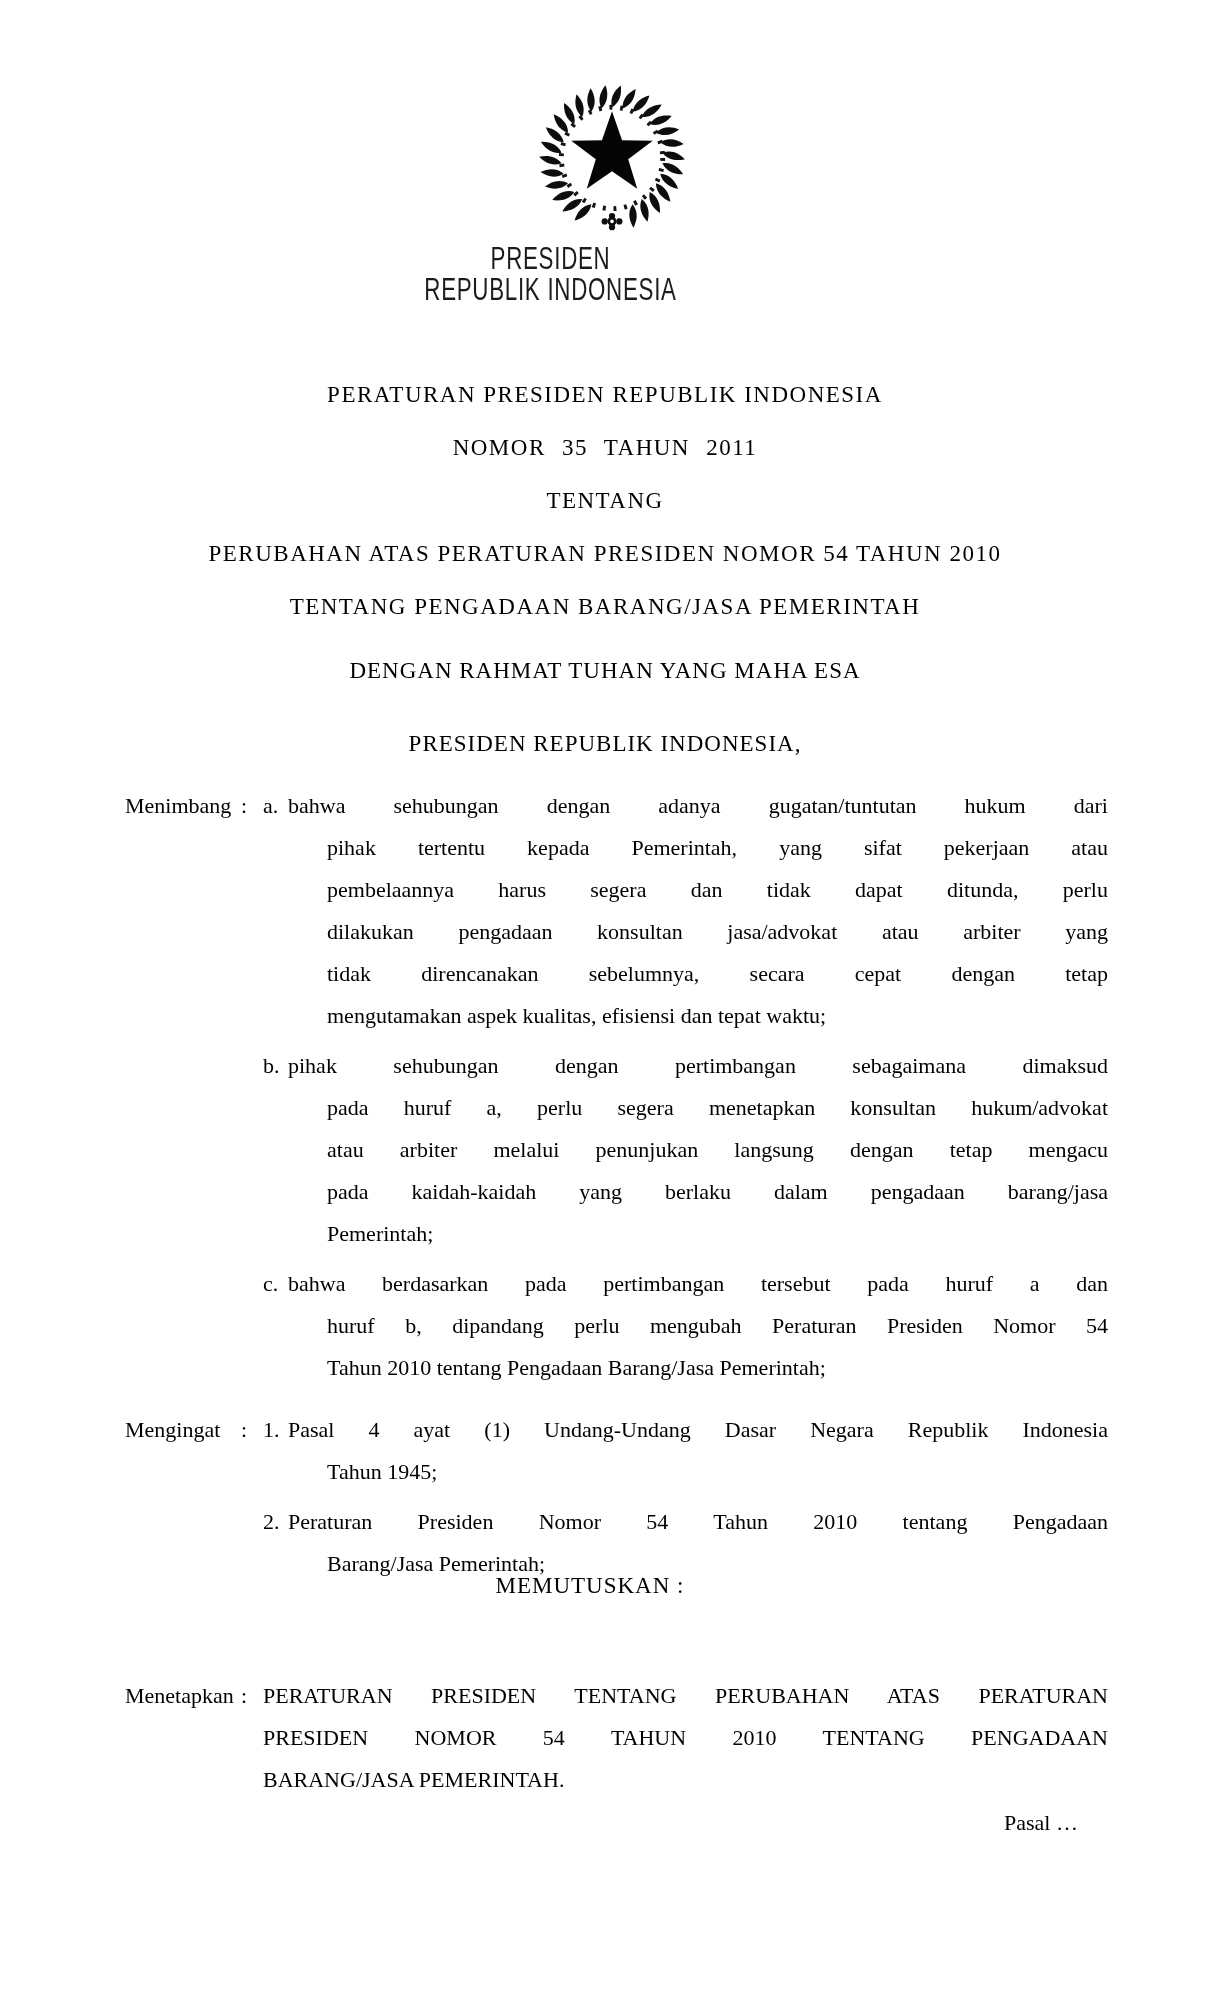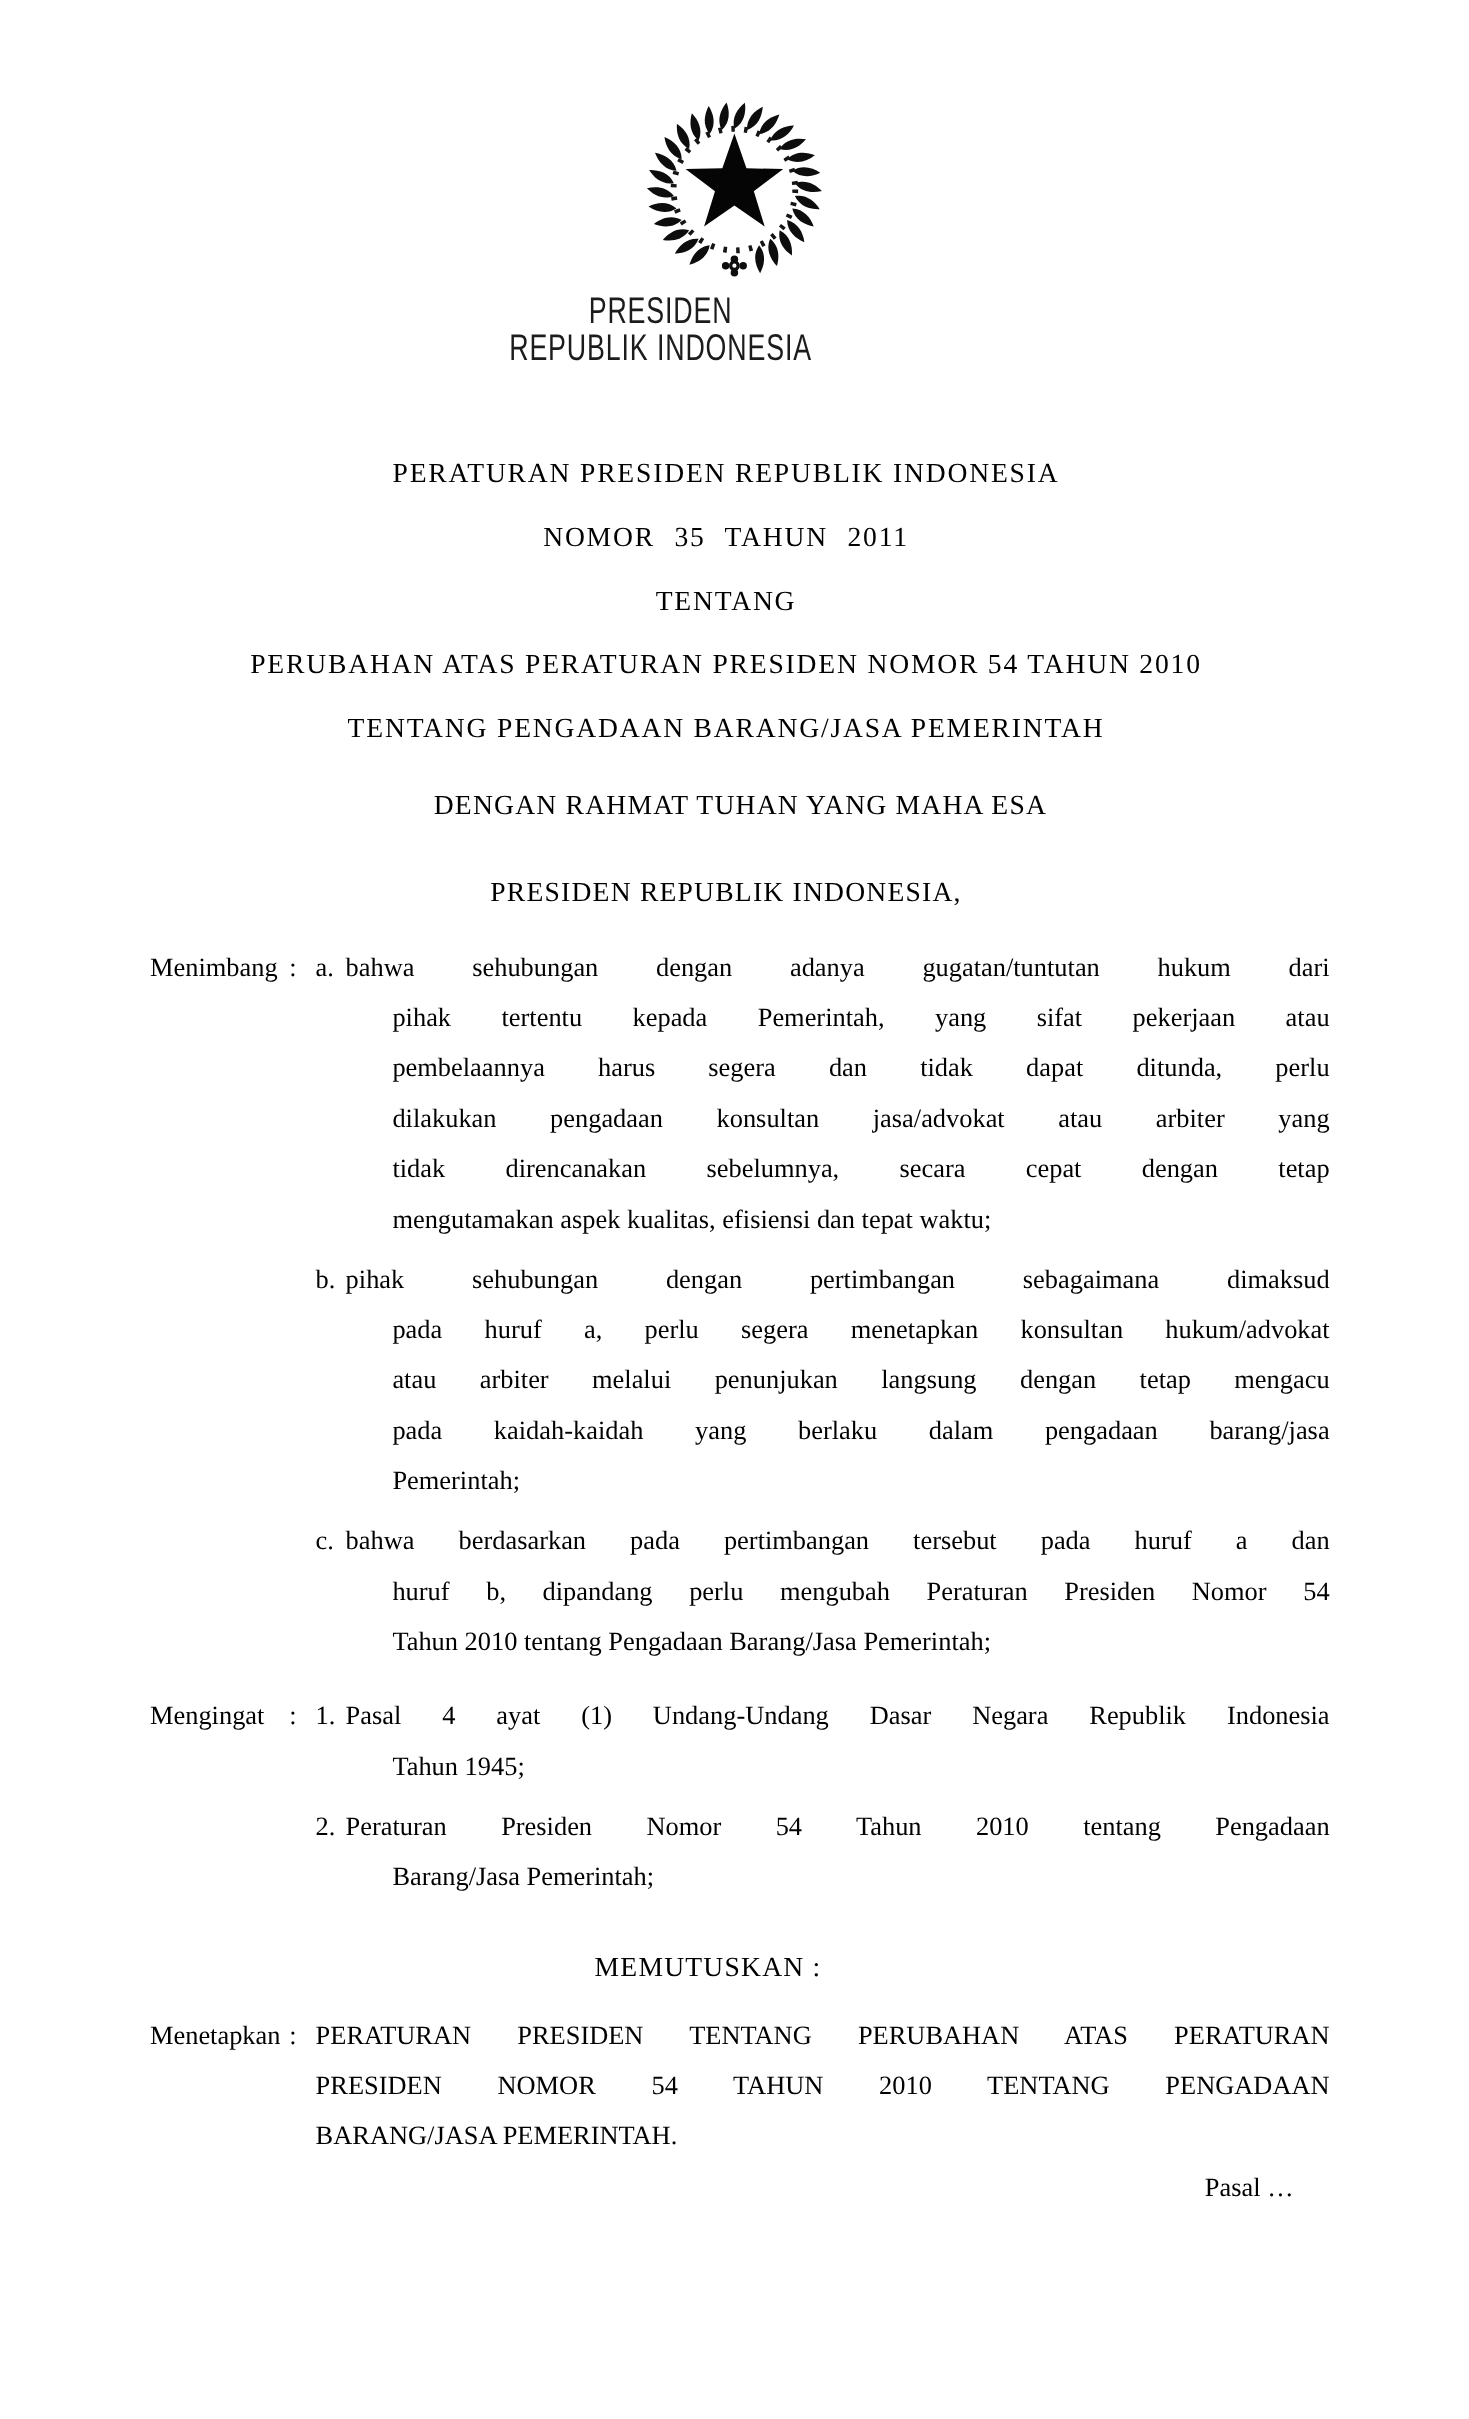--- a/index.html
+++ b/index.html
@@ -21,38 +21,38 @@
     transform:scaleX(0.72); transform-origin:50% 50%;
   }
 
   
   .doc-title { top:368px; width:1210px; text-align:center; }
   .doc-title .tline {
     font-size:23px; line-height:53px; letter-spacing:1.5px; white-space:pre;
   }
   .doc-title .wide { word-spacing:9px; }
 
-  .rahmat   { top:650px; width:1210px; text-align:center; font-size:23px; line-height:42px; letter-spacing:1px;padding-left:12px; }
+  .rahmat   { top:650px; width:1210px; text-align:center; font-size:23px; line-height:42px; letter-spacing:1px; }
   .authority{ top:723px; width:1210px; text-align:center; font-size:23px; line-height:42px; letter-spacing:1px; }
 
   
   .sec { width:1224px; }
   .sec-label { position:absolute; left:125px; top:0; font-size:22px; line-height:42px; }
   .sec-colon { position:absolute; left:241px; top:0; font-size:22px; line-height:42px; }
   .items { margin-left:263px; width:845px; }
   .item  { margin-bottom:8px; }
   .line  { font-size:22px; line-height:42px; }
   .first { display:flex; }
   .marker{ flex:0 0 25px; width:25px; }
   .ltext { flex:1 1 auto; min-width:0; }
   .just  { text-align:justify; text-align-last:justify; }
   .lastl { text-align:left;  text-align-last:left; }
   .cont  { margin-left:64px; }
 
-  .memutuskan { top:1619px; width:1180px; text-align:center; font-size:23px; line-height:42px; letter-spacing:1px; }
+  .memutuskan { top:1565px; width:1180px; text-align:center; font-size:23px; line-height:42px; letter-spacing:1px; }
 
   .pasal-note { top:1802px; right:146px; position:absolute; font-size:22px; line-height:42px; text-align:left; }
 </style>
 </head>
 <body>
 
 <div class="abs emblem-wrap">
   <svg width="156" height="156" viewBox="0 0 160 160" aria-hidden="true">
     <defs>
       <path id="lf" transform="rotate(22 80 28)" d="M80,28 C74,20 76,11 80,4 C84,11 86,20 80,28 Z" fill="#0d0d0d"></path>

